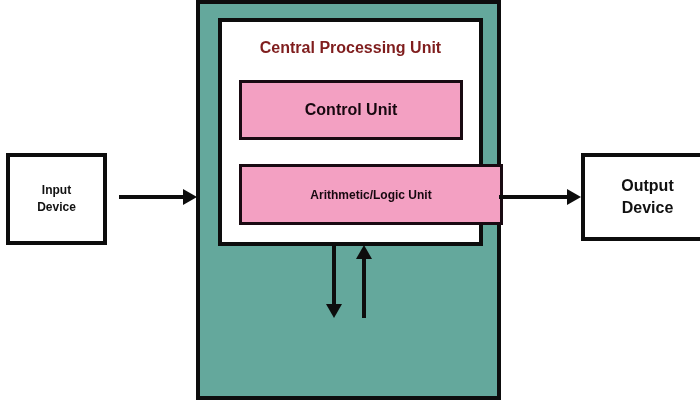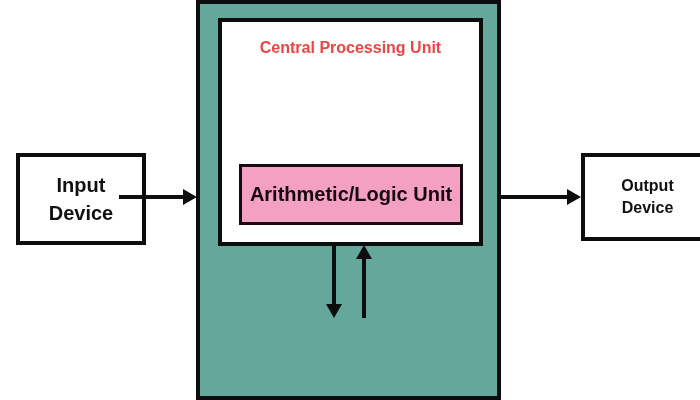--- a/index.html
+++ b/index.html
@@ -37,51 +37,51 @@
     background: #ffffff;
     border: 4px solid var(--line, #0d0d0d);
     display: block;
   }
   #cpu-title {
     position: absolute;
     left: 0; right: 0; top: 17px;
     text-align: center;
     font-weight: bold;
     font-size: 16px;
-    color: #ef4444;
+    color: #7f1d1d;
   }
   #control-unit {
     left: 239px; top: 80px;
     width: 224px; height: 60px;
     background: var(--pink, #f3a0c2);
     border: 3px solid #190a12;
     font-size: 16px;
     color: #16080f;
   }
   #alu-box {
     left: 239px; top: 164px;
-    width: 224px; height: 61px;
+    width: 264px; height: 61px;
     background: var(--pink, #f3a0c2);
     border: 3px solid #190a12;
-    font-size: 20px;
+    font-size: 12px;
     color: #16080f;
   }
   #memory-box {
     left: 218px; top: 318px;
     width: 265px; height: 62px;
     background: #ffffff;
     border: 4px solid var(--line, #0d0d0d);
     font-size: 16px;
   }
   #input-box {
-    left: 16px; top: 153px;
-    width: 130px; height: 92px;
+    left: 6px; top: 153px;
+    width: 101px; height: 92px;
     background: #ffffff;
     border: 4px solid var(--line, #0d0d0d);
-    font-size: 20px;
+    font-size: 12px;
     line-height: 1.4;
     white-space: pre-line;
   }
   #output-box {
     left: 581px; top: 153px;
     width: 133px; height: 88px;
     background: #ffffff;
     border: 4px solid var(--line, #0d0d0d);
     font-size: 16px;
     line-height: 1.4;
@@ -108,20 +108,21 @@
 
   <div class="box" id="input-box">Input
 Device</div>
 
   <div class="box" id="system-unit"></div>
 
   <div class="box" id="cpu-box">
     <div id="cpu-title">Central Processing Unit</div>
   </div>
 
+  <div class="box" id="control-unit">Control Unit</div>
 
   <div class="box" id="alu-box">Arithmetic/Logic Unit</div>
 
 
   <div class="box" id="output-box">Output
 Device</div>
 
   <svg id="arrow-layer" viewBox="0 0 700 400" xmlns="http://www.w3.org/2000/svg">
     <g>
       <line x1="119" y1="197" x2="184" y2="197"></line>

